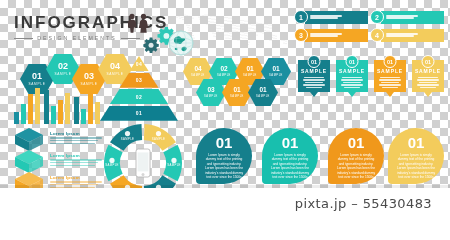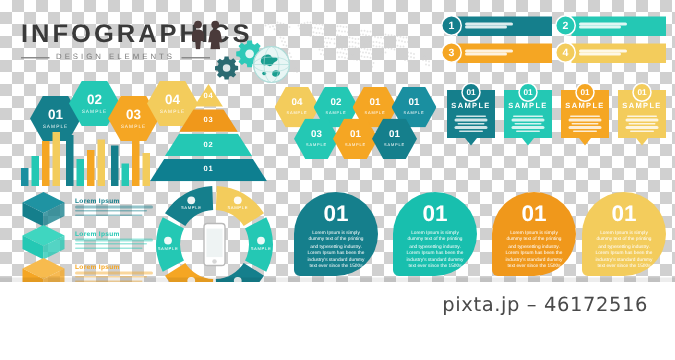--- a/index.html
+++ b/index.html
@@ -734,15 +734,15 @@
         <div class="bigcirc-txt">Lorem Ipsum is simply dummy text of the printing and typesetting industry. Lorem Ipsum has been the industry's standard dummy text ever since the 1500s</div>
       </div>
       <div class="bigcirc" style="left: 388px; top: 128px; background: rgb(243, 204, 92);">
         <div class="bigcirc-num">01</div>
         <div class="bigcirc-txt">Lorem Ipsum is simply dummy text of the printing and typesetting industry. Lorem Ipsum has been the industry's standard dummy text ever since the 1500s</div>
       </div>
     </div>
 
   <div class="abs" id="wm-shade"></div>
   <div class="abs" id="wm-strip"></div>
-  <div class="abs nosel" id="watermark">pixta.jp – 46172516</div>
+  <div class="abs nosel" id="watermark">pixta.jp – 55430483</div>
 
 </div>
 
 </body></html>

